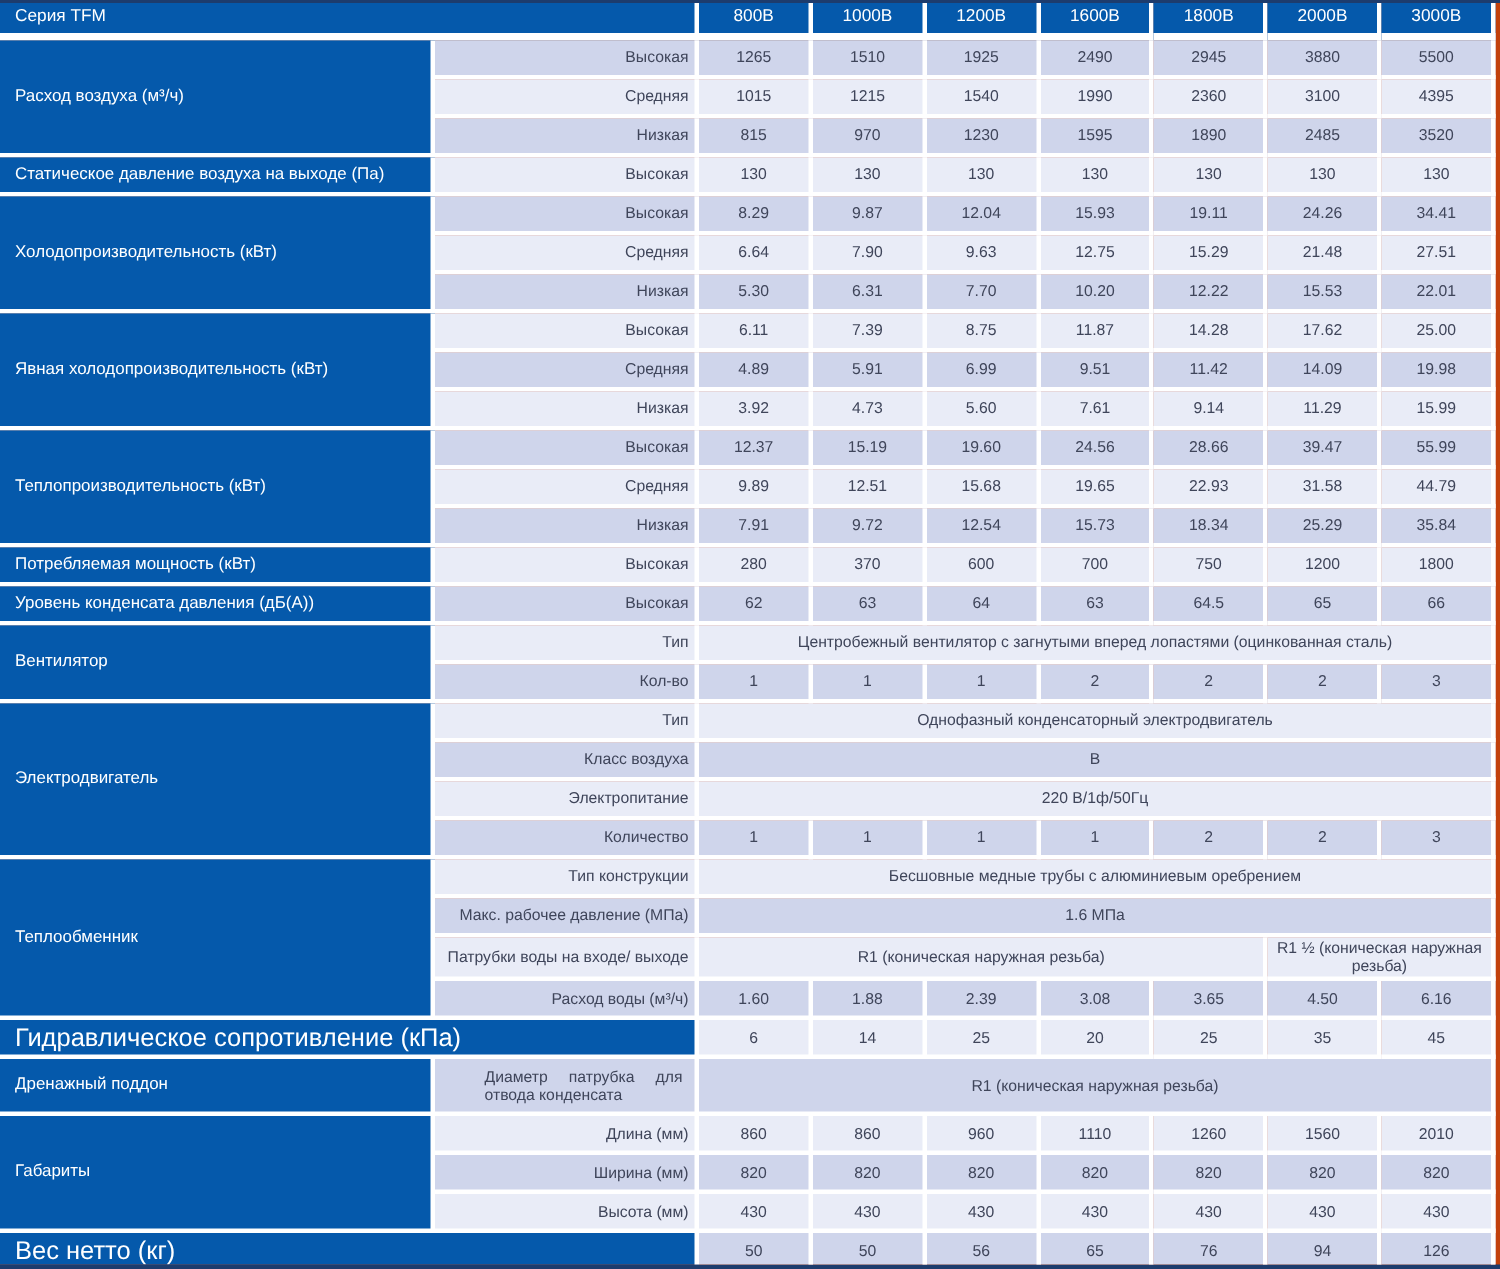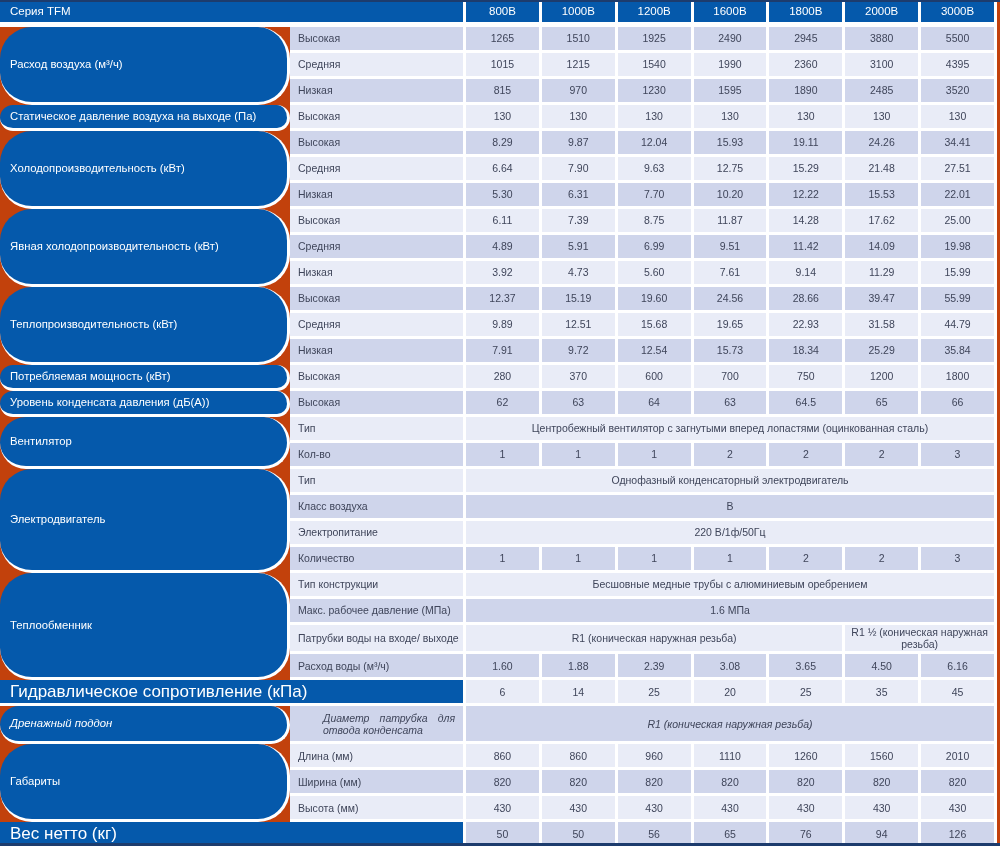--- a/index.html
+++ b/index.html
@@ -20,30 +20,30 @@
     padding:1px 4px;height:26px;font-weight:normal;
     overflow:hidden;
   }
   thead th{
     background:var(--blue);color:#fff;font-size:11.5px;
     height:25px;border-bottom:5px solid #fff;
   }
   th.title-cell{text-align:left;padding-left:10px;}
   td.cat{
     background:var(--blue);color:#fff;text-align:left;padding-left:10px;
-    font-size:11.3px;white-space:nowrap;border-radius:32px;
+    font-size:11.3px;white-space:nowrap;
   }
   td.full-label{
     background:var(--blue);color:#fff;text-align:left;padding-left:10px;
     font-size:17px;white-space:nowrap;
   }
-  td.sub{text-align:left;padding-left:8px;}
+  td.sub{text-align:right;padding-left:8px;}
   tr.dark td.body-cell{background:var(--rowDark);}
   tr.light td.body-cell{background:var(--rowLight);}
-  tr.tall td{height:38px;font-style:italic;}
+  tr.tall td{height:38px;}
   tr.tall td.sub{text-align:justify;padding-right:8px;padding-left:33px;}
 </style>
 </head>
 <body>
 
 <div class="frame">
   <table class="spec">
     <colgroup>
       <col style="width:290px">
       <col style="width:176px">

